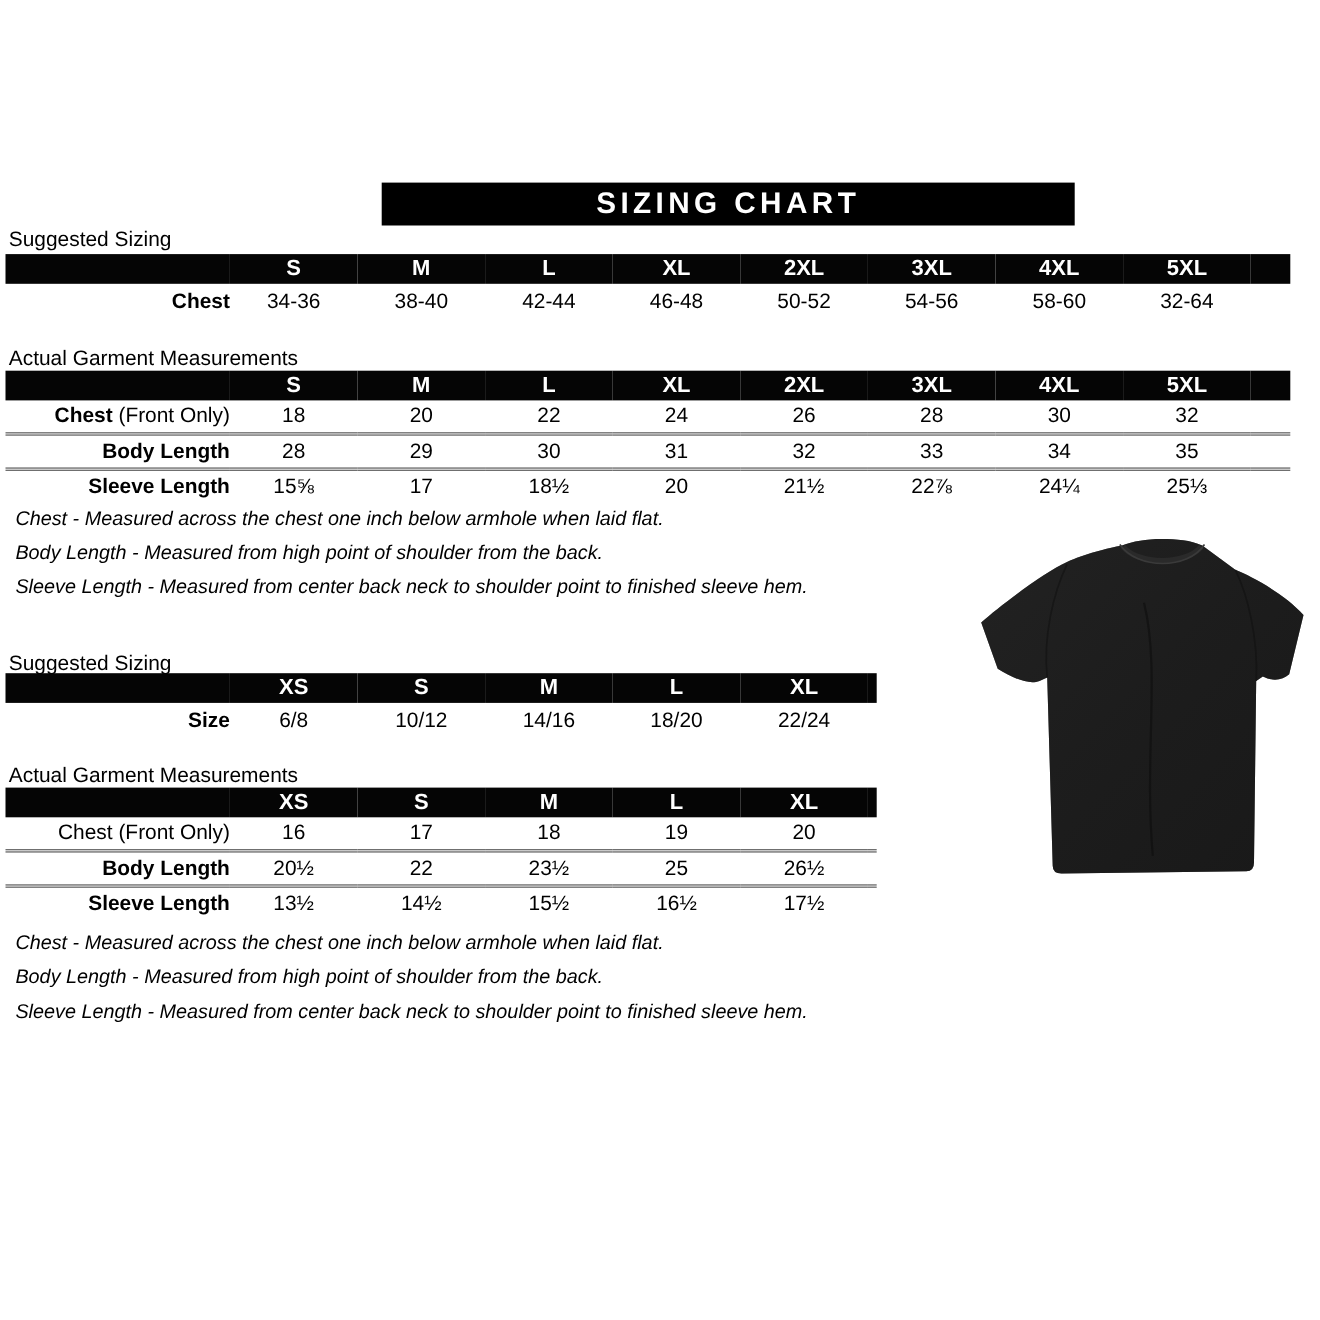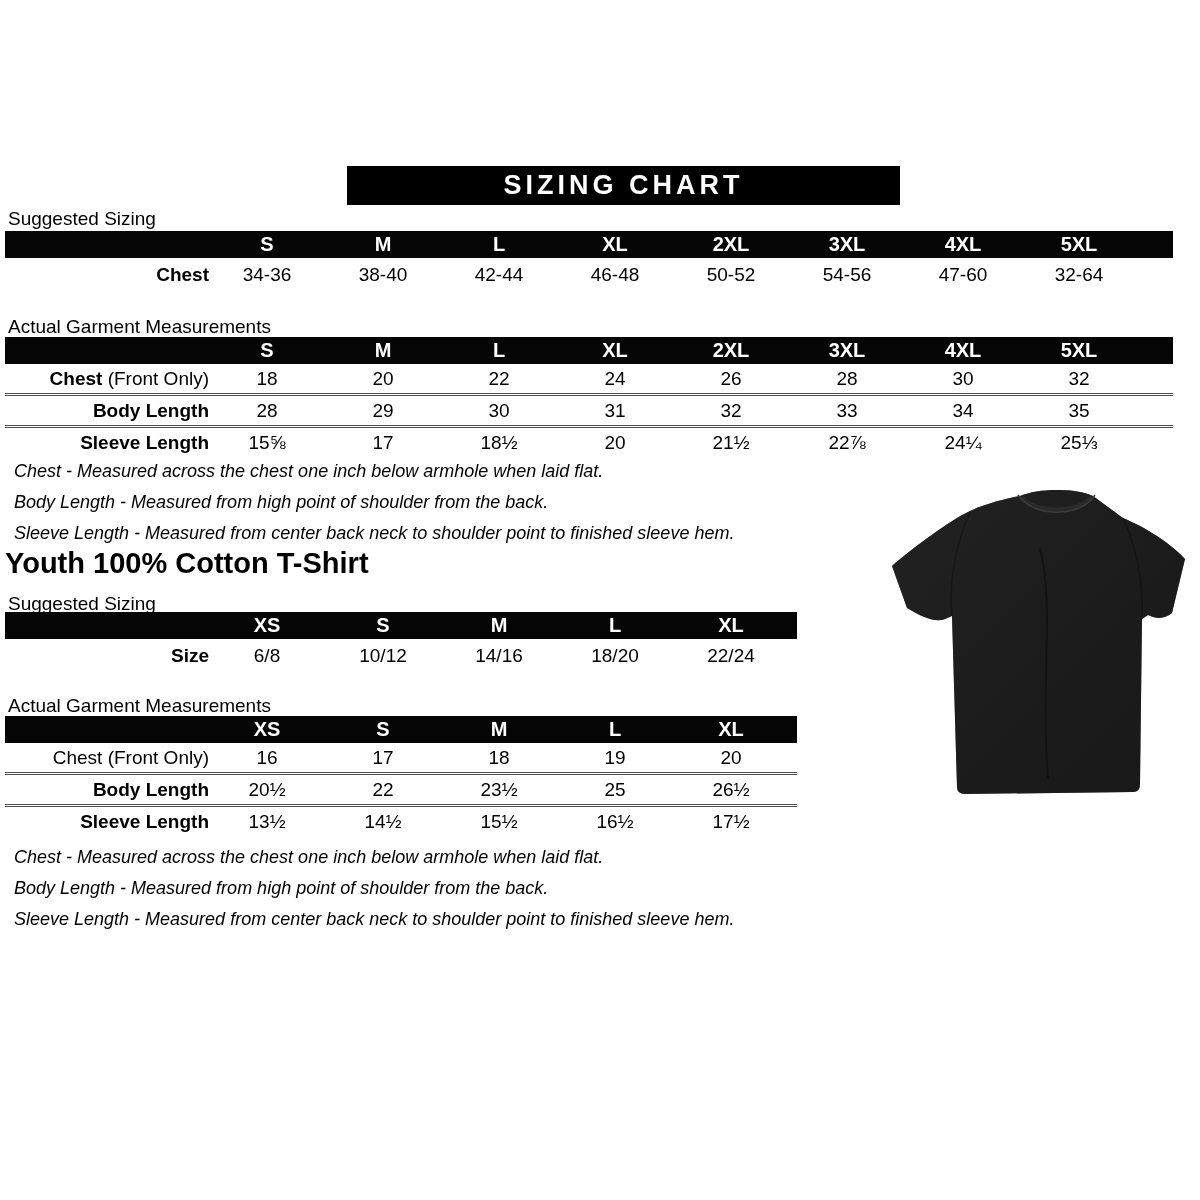--- a/index.html
+++ b/index.html
@@ -4,21 +4,21 @@
 <style>
   html,body{margin:0;padding:0;background:#fff;}
   #page{
     position:relative;width:1200px;height:1200px;background:#ffffff;
     font-family:"Liberation Sans","DejaVu Sans",sans-serif;color:#000;overflow:hidden;
   }
   .abs{position:absolute;}
   
   .h-main{left:14px;top:164px;font-size:30px;line-height:38px;font-weight:normal;letter-spacing:0;}
   .banner{
-    left:347px;top:166px;width:553px;height:39px;background:#000;
+    left:347px;top:166px;width:630px;height:39px;background:#000;
     color:#fff;font-weight:bold;font-size:27px;letter-spacing:4px;
     display:flex;align-items:center;justify-content:center;
   }
   .sec-label{font-size:19px;line-height:22px;font-weight:normal;}
   .h-youth{left:5px;top:545px;font-size:29px;line-height:36px;font-weight:bold;}
   
   table.tbl{border-collapse:collapse;table-layout:fixed;font-size:19px;}
   table.tbl th{
     background:#050505;color:#ffffff;font-weight:bold;font-size:20px;
     height:27px;padding:0;text-align:center;vertical-align:middle;
@@ -77,21 +77,21 @@
     </thead>
     <tbody>
       <tr class="tall">
         <td class="rowlabel">Chest</td>
         <td>34-36</td>
         <td>38-40</td>
         <td>42-44</td>
         <td>46-48</td>
         <td>50-52</td>
         <td>54-56</td>
-        <td>47-60</td>
+        <td>58-60</td>
         <td>32-64</td>
         <td></td>
       </tr>
     </tbody>
   </table>
 
   <div class="abs sec-label" style="left:8px;top:316px;">Actual Garment Measurements</div>
 
   <table class="tbl abs" style="left:5px;top:337px;width:1168px;">
     <colgroup>
@@ -159,21 +159,20 @@
       </tr>
     </tbody>
   </table>
 
   <div class="abs notes" style="left:14px;top:456px;">
     <div>Chest - Measured across the chest one inch below armhole when laid flat.</div>
     <div>Body Length - Measured from high point of shoulder from the back.</div>
     <div>Sleeve Length - Measured from center back neck to shoulder point to finished sleeve hem.</div>
   </div>
 
-  <div class="abs h-youth">Youth 100% Cotton T-Shirt</div>
 
   <div class="abs sec-label" style="left:8px;top:593px;">Suggested Sizing</div>
 
   <table class="tbl abs" style="left:5px;top:612px;width:792px;">
     <colgroup>
       <col style="width:204px">
         <col style="width:116px">
         <col style="width:116px">
         <col style="width:116px">
         <col style="width:116px">

